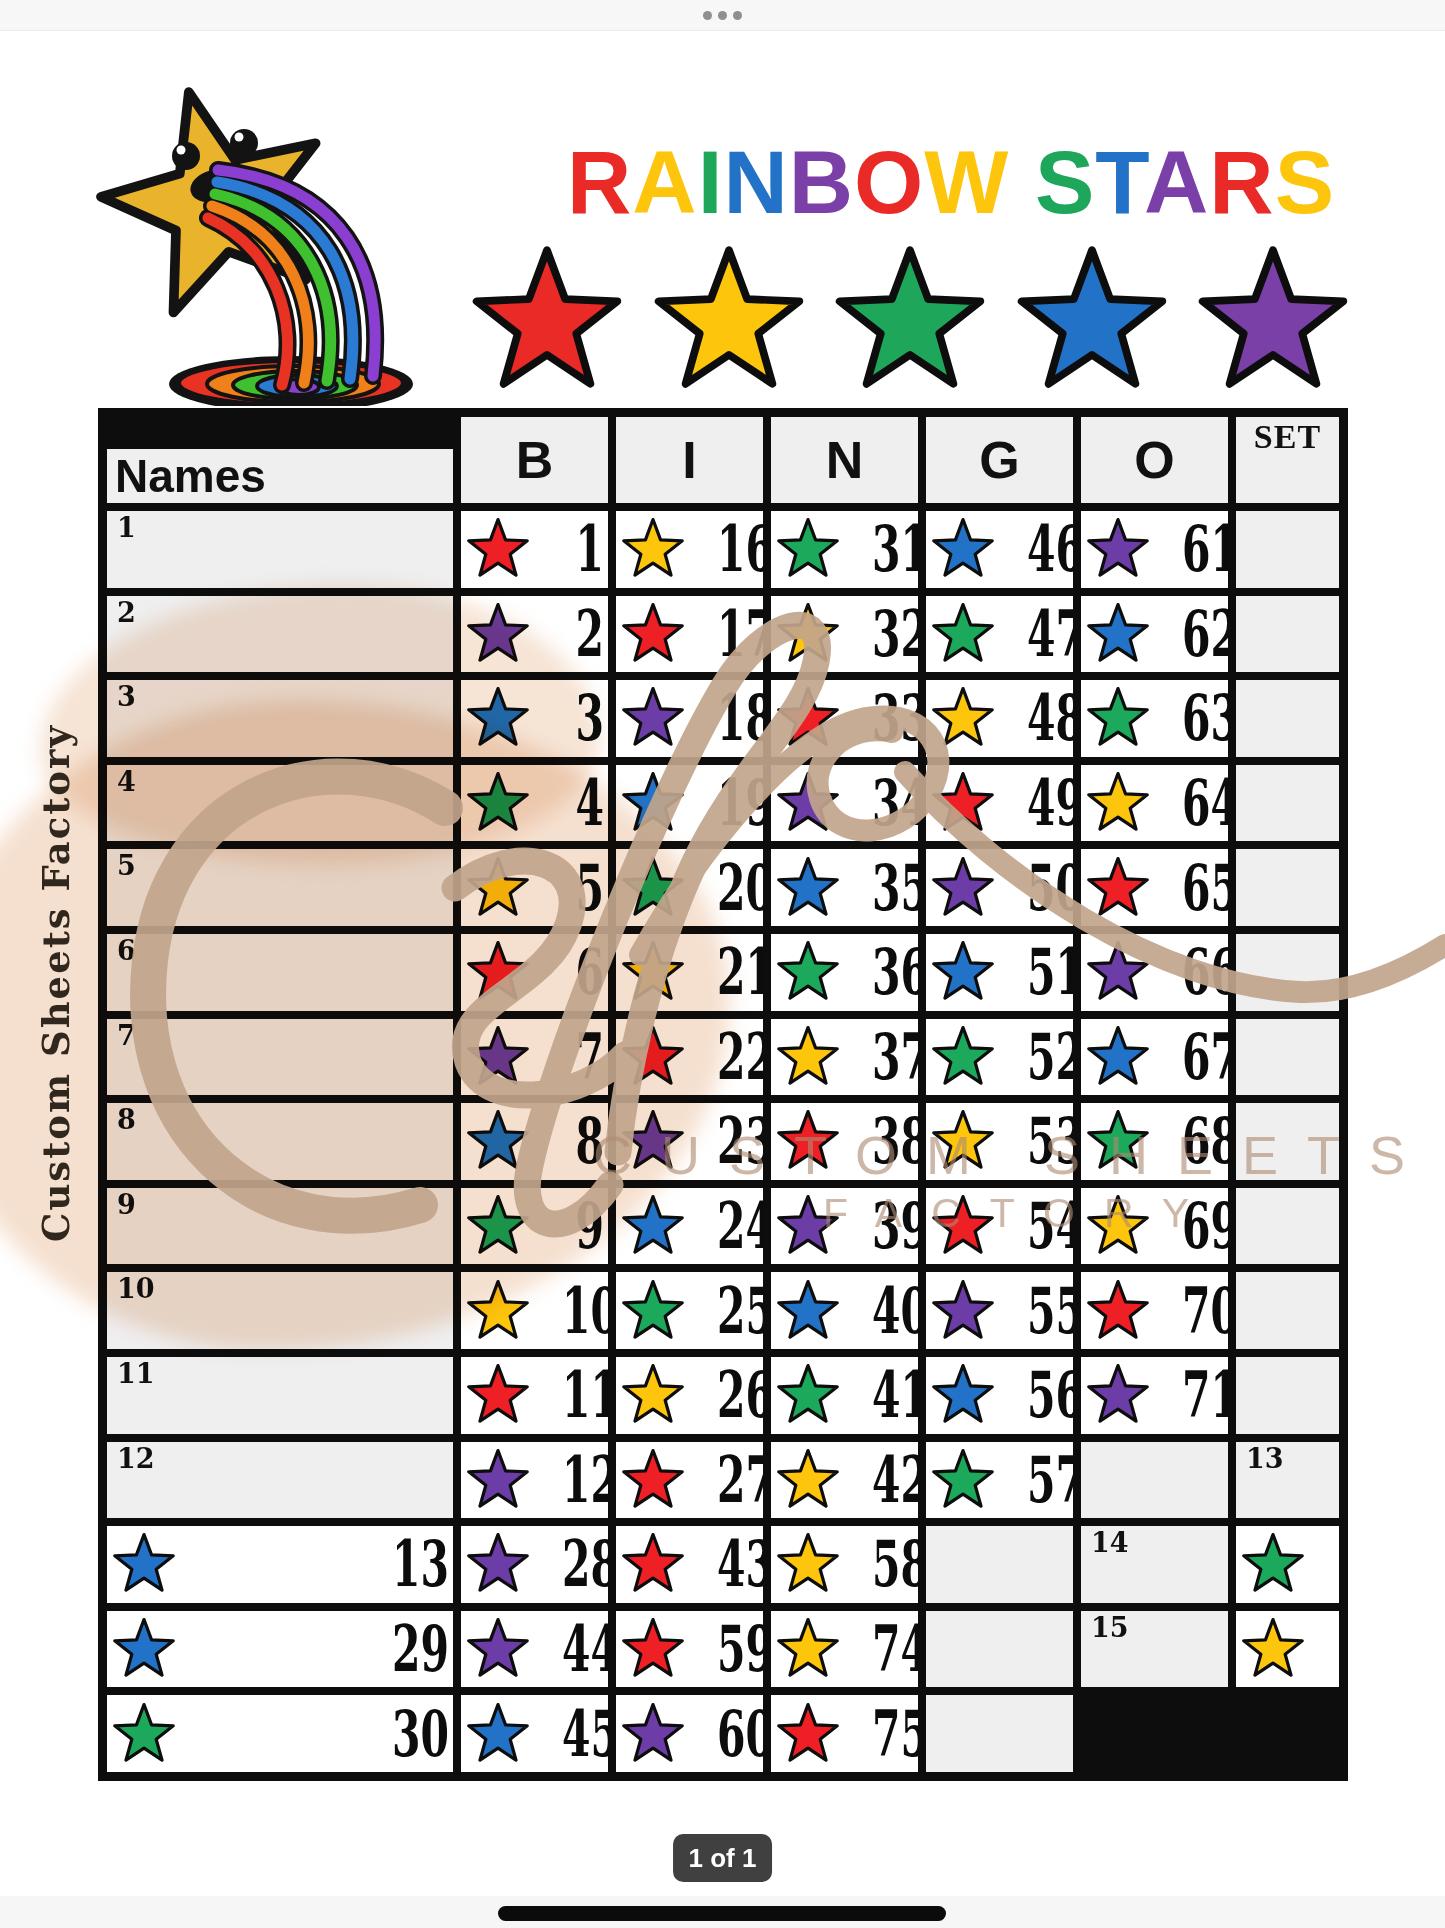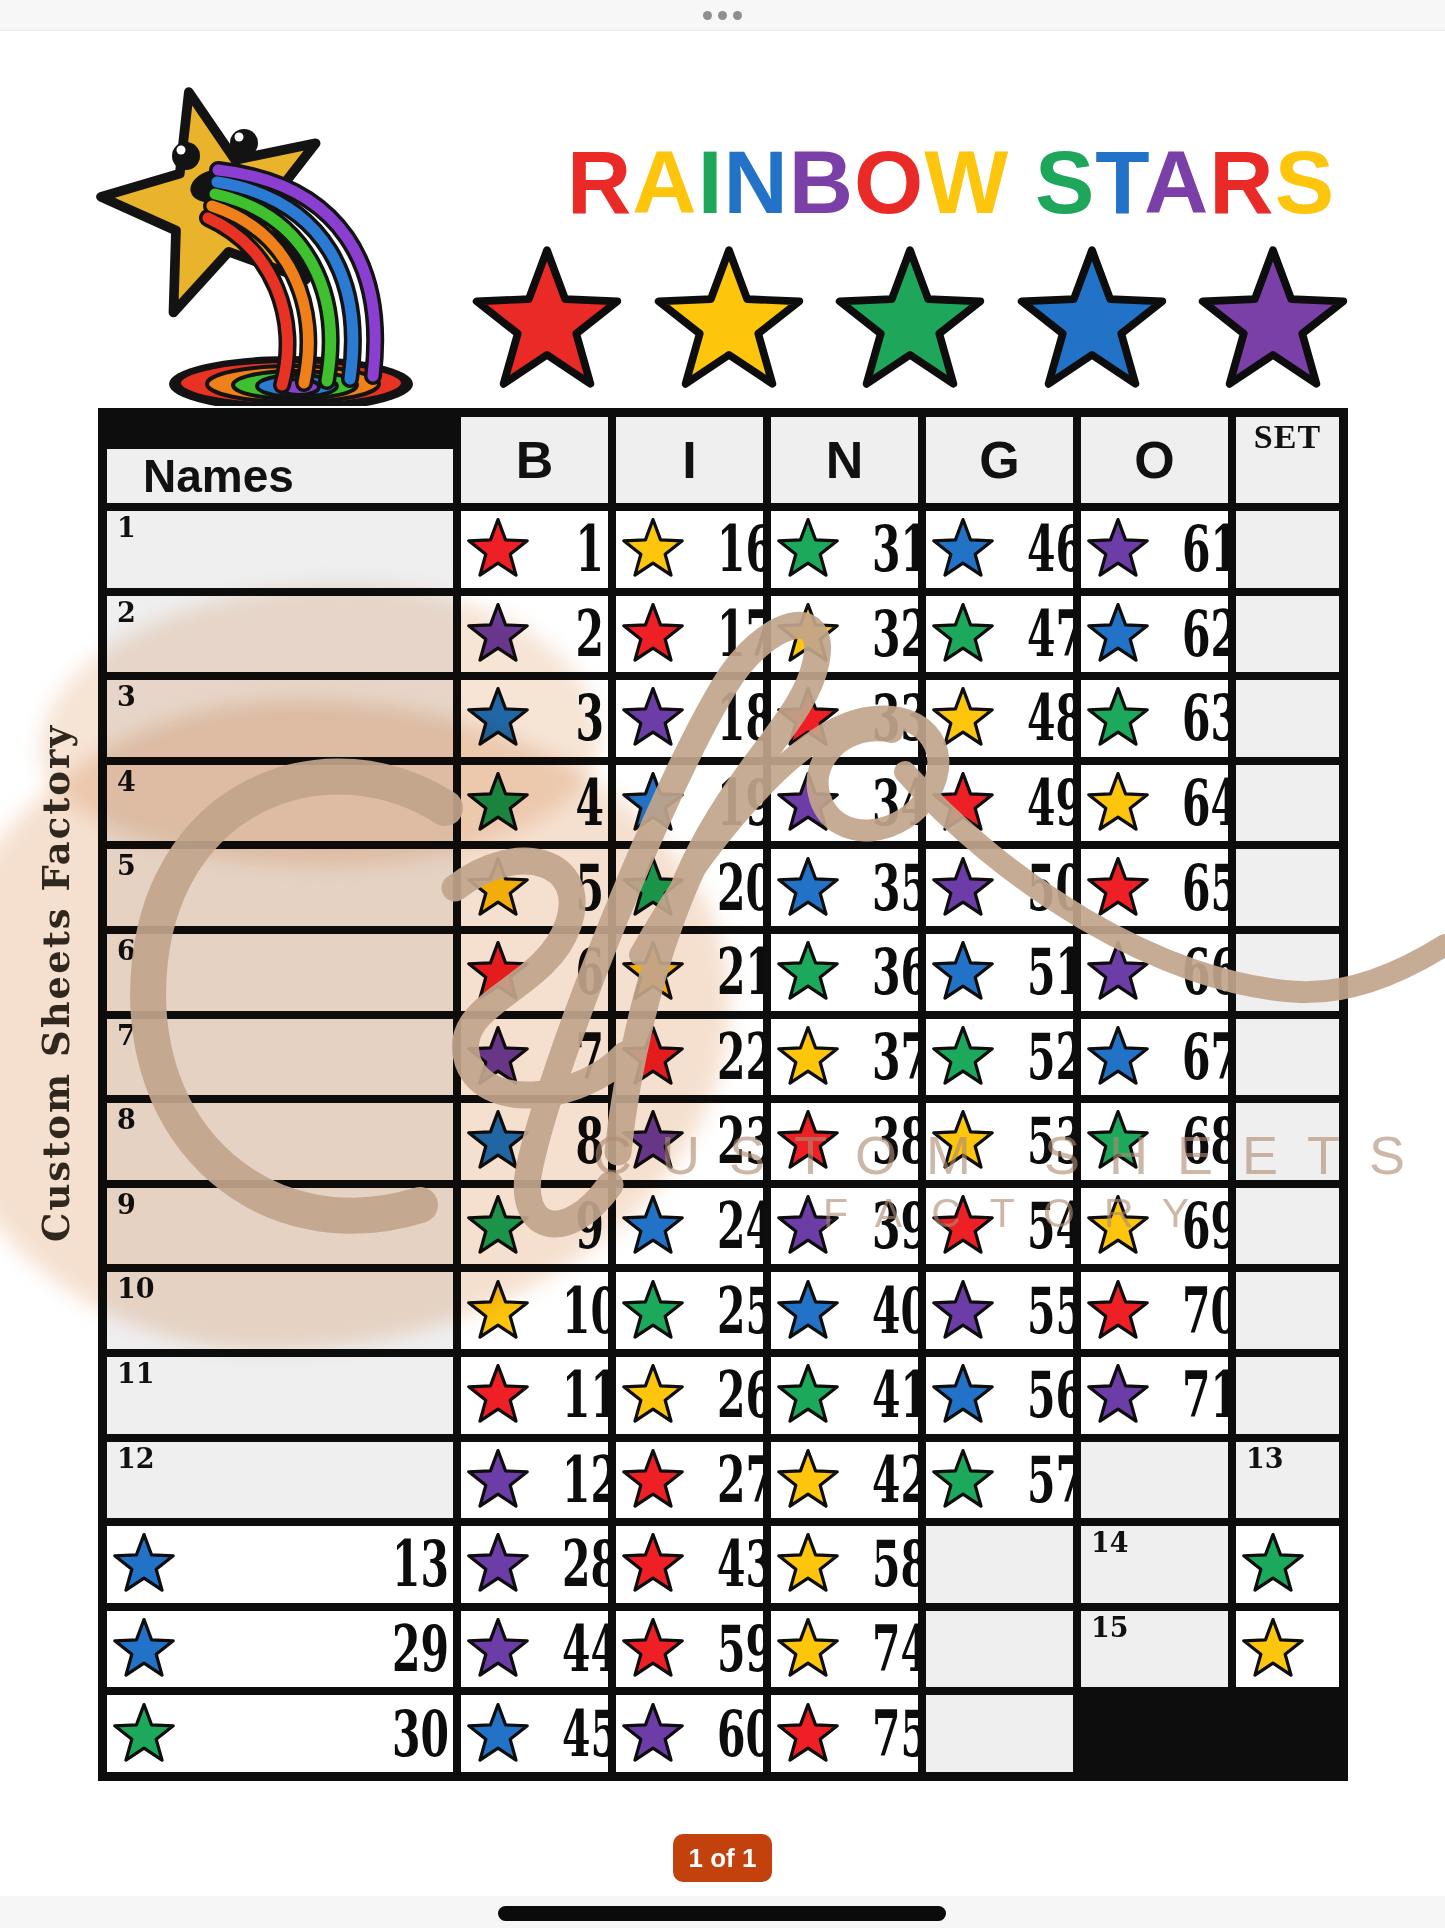--- a/index.html
+++ b/index.html
@@ -8,39 +8,39 @@
     font-family:"Liberation Sans",sans-serif;overflow:hidden;
   }
   
   .top-bar{position:absolute;left:0;top:0;width:1445px;height:30px;background:#f7f7f8;
     border-bottom:1px solid #ebebeb;display:flex;align-items:center;justify-content:center;}
   .dots{display:flex;gap:6px;}
   .dots span{width:9px;height:9px;border-radius:50%;background:#8e8e93;display:block;}
   .bottom-bar{position:absolute;left:0;top:1896px;width:1445px;height:32px;background:#f6f6f7;}
   .home-indicator{position:absolute;left:498px;top:10px;width:448px;height:15px;border-radius:9px;background:#0b0b0b;}
   .page-badge{position:absolute;left:50%;top:1834px;transform:translateX(-50%);
-    background:#c2410c;color:#fff;font-weight:bold;font-size:26px;line-height:1;
+    background:#404040;color:#fff;font-weight:bold;font-size:26px;line-height:1;
     padding:11px 16px;border-radius:10px;z-index:9;}
   
   .title{position:absolute;left:455px;top:138px;width:880px;text-align:right;
     font-size:89px;font-weight:bold;letter-spacing:1px;line-height:1;white-space:pre;z-index:2;}
   
   .big-stars{position:absolute;left:468px;top:244px;width:884px;height:160px;
     display:flex;justify-content:space-between;z-index:2;}
   .big-stars svg{width:158px;height:154px;}
   
   .clipart{position:absolute;left:86px;top:76px;width:340px;height:330px;z-index:3;}
   
   .sheet{position:absolute;left:98px;top:408px;width:1250px;z-index:1;
     display:grid;background:#0d0d0d;padding:9px;gap:8px;box-sizing:border-box;
     grid-template-columns:346px repeat(5,147px) 103px;
     grid-template-rows:86px repeat(15,76.6px);}
   .hdr{background:#efeff0;display:flex;align-items:center;justify-content:center;
     font-weight:bold;color:#111;}
-  .hdr-names{justify-content:flex-start;padding-left:36px;font-size:46px;margin-top:32px;}
+  .hdr-names{justify-content:flex-start;padding-left:8px;font-size:46px;margin-top:32px;}
   .hdr-letter{font-size:52px;}
   .hdr-set{align-items:flex-start;padding-top:1px;font-size:34px;letter-spacing:1px;font-family:Liberation Serif, serif;}
   .name-cell{background:#efeff0;position:relative;}
   .row-label{position:absolute;top:3px;left:10px;font-family:"DejaVu Serif",serif;
     font-weight:bold;font-size:27px;color:#111;line-height:1;}
   .bingo-cell{background:#fff;display:flex;align-items:center;padding:0 4px 0 5px;overflow:hidden;}
   .cell-star{width:64px;height:64px;flex:none;}
   .cell-num{flex:1;text-align:right;font-family:"DejaVu Serif",serif;font-weight:bold;
     font-size:64px;color:#0c0c0c;line-height:1;transform:scaleX(.64);transform-origin:100% 52%;}
   .set-cell{background:#efeff0;}

